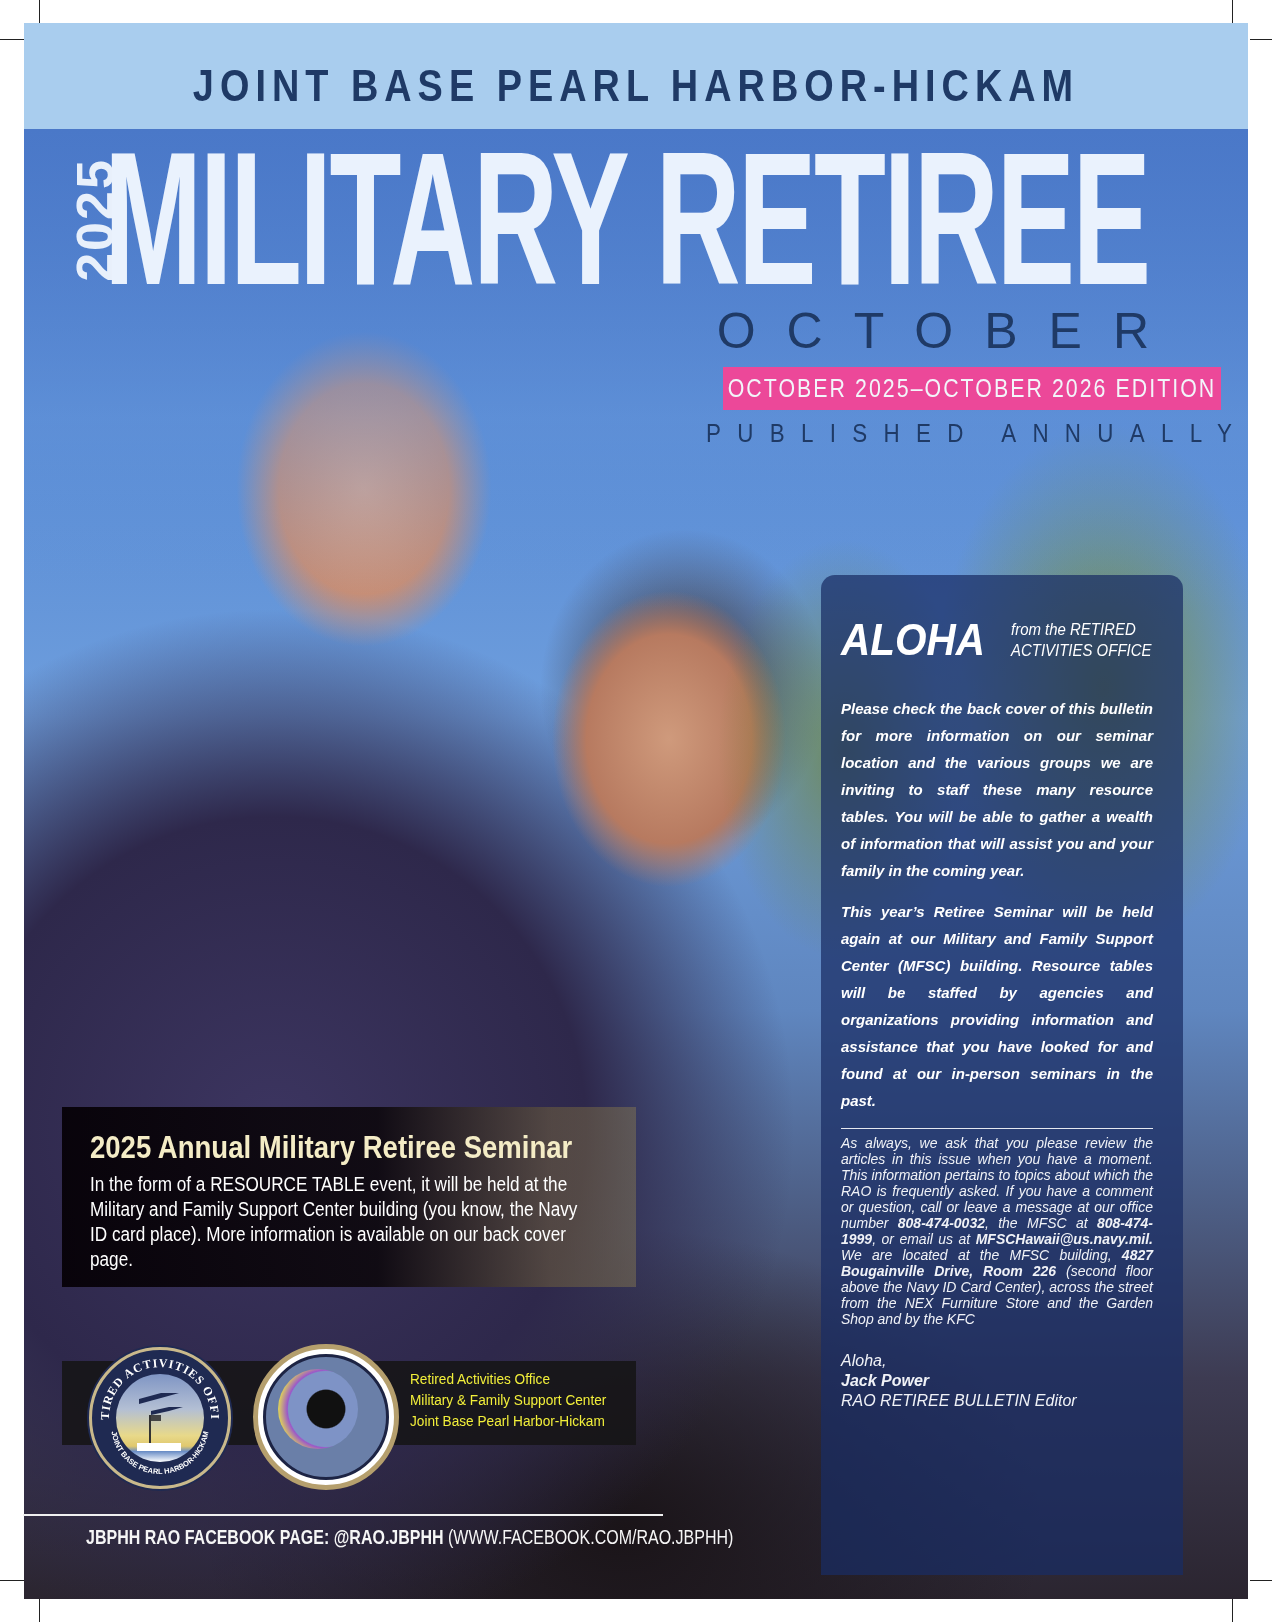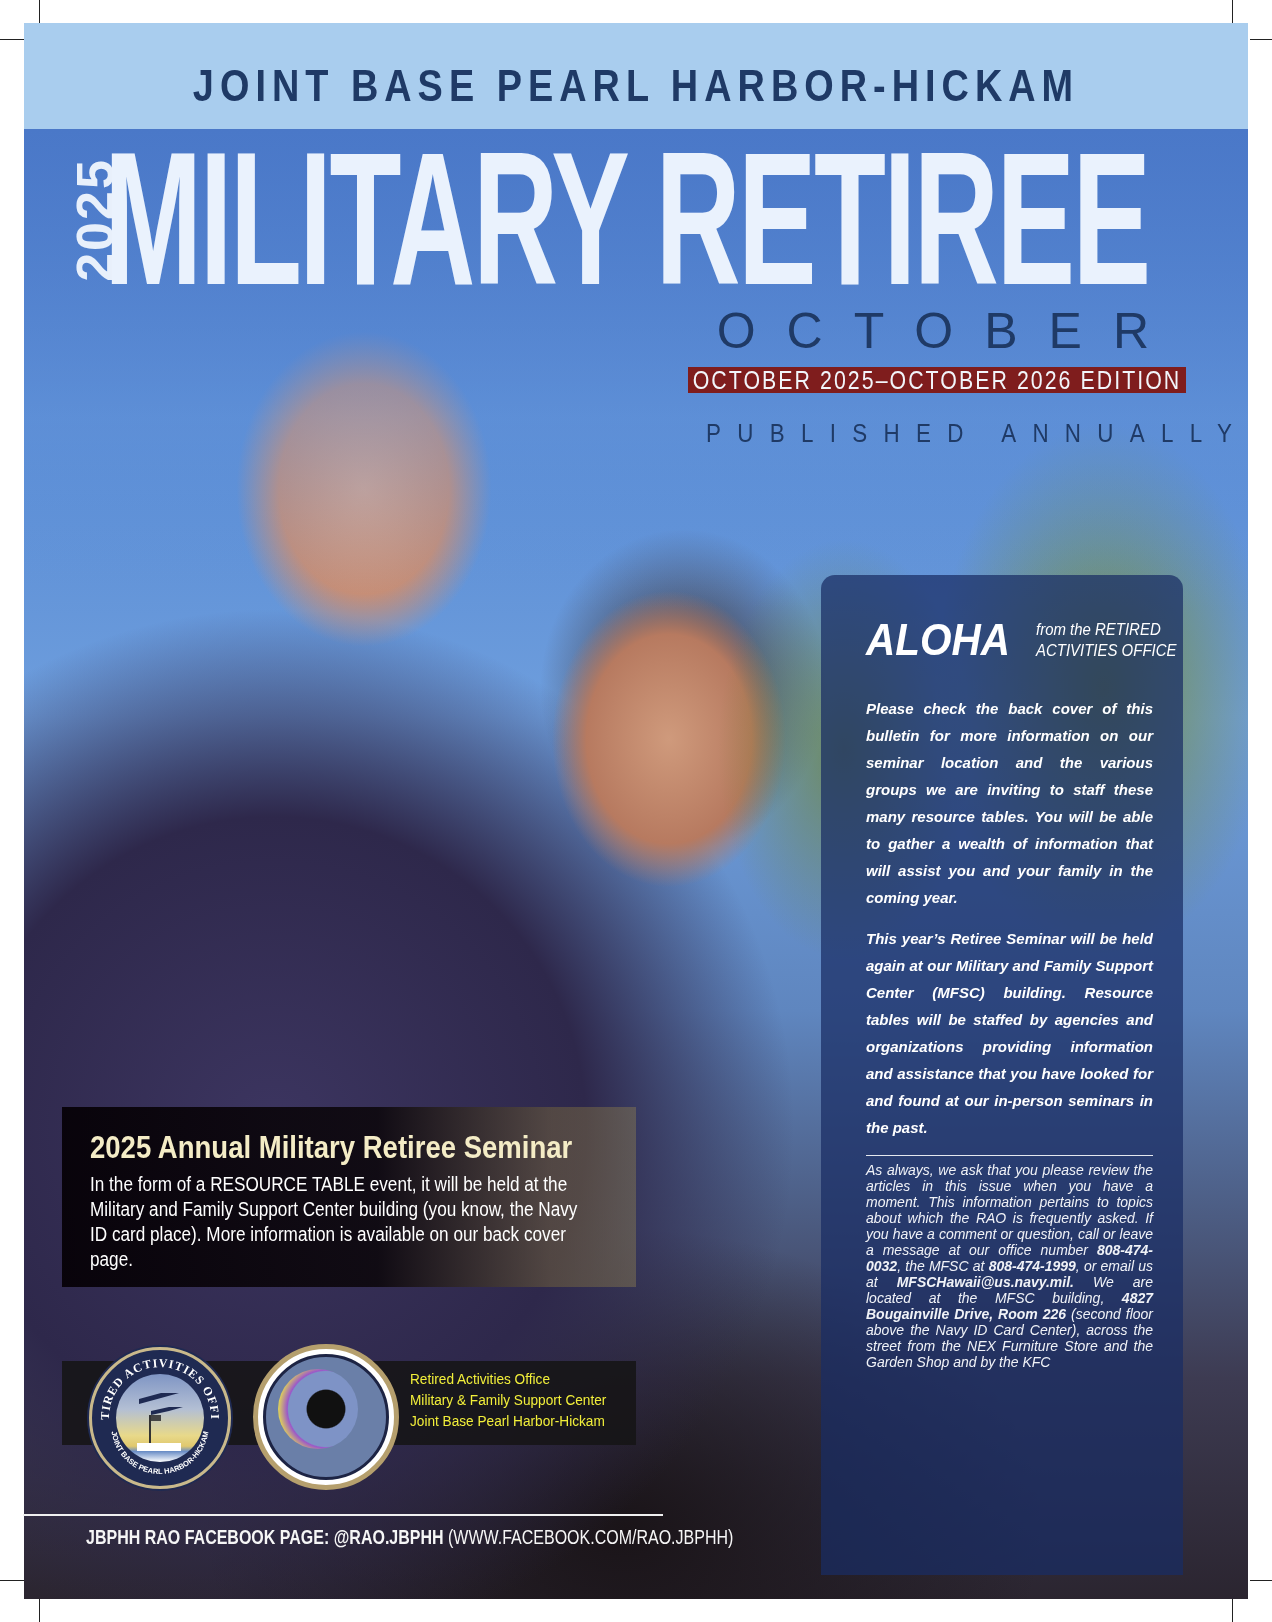--- a/index.html
+++ b/index.html
@@ -60,41 +60,41 @@
     font-weight: bold; font-size: 190px; line-height: 160px; color: #eaf2fd;
     letter-spacing: -4px; white-space: nowrap;
     transform: scaleX(0.62) scaleY(1.0); transform-origin: left top;
   }
   .bulletin-word {
     position: absolute; left: 690px; top: 305px; width: 490px; text-align: right;
     font-family: "Liberation Sans", sans-serif; font-weight: normal;
     font-size: 50px; letter-spacing: 31px; color: #1f3a66; line-height: 52px;
   }
   .edition-bar {
-    position: absolute; left: 688px; top: 367px; width: 498px; height: 26px;
-    background: #7f1d1d; display: flex; align-items: center; justify-content: center;
+    position: absolute; left: 723px; top: 367px; width: 498px; height: 43px;
+    background: #ec4899; display: flex; align-items: center; justify-content: center;
   }
   .edition-bar span {
     font-family: "Liberation Sans Narrow", "Liberation Sans", sans-serif;
     font-size: 26px; color: #f2f5fa; letter-spacing: 2.5px; white-space: nowrap;
     transform: scaleX(0.82);
   }
   .published {
     position: absolute; left: 706px; top: 418px; width: 480px;
     font-family: "Liberation Sans Narrow", "Liberation Sans", sans-serif;
     font-size: 26px; letter-spacing: 19px; color: #1f3a66; white-space: nowrap;
     transform: scaleX(0.86); transform-origin: left top;
   }
 
   
   .aloha-panel {
     position: absolute; left: 821px; top: 575px; width: 362px; height: 1000px;
     background: rgba(25, 45, 100, 0.72);
     border-radius: 14px 14px 0 0;
-    padding: 40px 30px 0 45px;
+    padding: 40px 30px 0 20px;
     color: #ffffff;
   }
   .aloha-head { display: flex; align-items: center; margin-bottom: 30px; margin-left: 0; }
   .aloha-word {
     font-family: "Liberation Sans", sans-serif; font-weight: bold; font-style: italic;
     font-size: 44px; letter-spacing: 0px; color: #ffffff; margin-right: 14px;
     transform: scaleX(0.92); transform-origin: left center;
   }
   .aloha-sub {
     font-family: "Liberation Sans Narrow", "Liberation Sans", sans-serif;
@@ -214,20 +214,25 @@
     <div class="aloha-word">ALOHA</div>
     <div class="aloha-sub">
       <div>from the RETIRED</div>
       <div>ACTIVITIES OFFICE</div>
     </div>
   </div>
   <p class="aloha-p">Please check the back cover of this bulletin for more information on our seminar location and the various groups we are inviting to staff these many resource tables. You will be able to gather a wealth of information that will assist you and your family in the coming year.</p>
   <p class="aloha-p">This year’s Retiree Seminar will be held again at our Military and Family Support Center (MFSC) building. Resource tables will be staffed by agencies and organizations providing information and assistance that you have looked for and found at our in-person seminars in the past.</p>
   <div class="aloha-rule"></div>
   <p class="aloha-small"><span>As always, we ask that you please review the articles in this issue when you have a moment. This information pertains to topics about which the RAO is frequently asked. If you have a comment or question, call or leave a message at our office number </span><b>808-474-0032</b><span>, the MFSC at </span><b>808-474-1999</b><span>, or email us at </span><b>MFSCHawaii@us.navy.mil.</b><span> We are located at the MFSC building, </span><b>4827 Bougainville Drive, Room 226</b><span> (second floor above the Navy ID Card Center), across the street from the NEX Furniture Store and the Garden Shop and by the KFC</span></p>
+  <div class="signoff">
+    <div>Aloha,</div>
+    <div class="name">Jack Power</div>
+    <div>RAO RETIREE BULLETIN Editor</div>
+  </div>
 </div>
 
 <div class="seminar-box">
   <div class="seminar-title">2025 Annual Military Retiree Seminar</div>
   <div class="seminar-body">In the form of a RESOURCE TABLE event, it will be held at the Military and Family Support Center building (you know, the Navy ID card place). More information is available on our back cover page.</div>
 </div>
 
 <div class="logo-strip"></div>
 <div class="seal seal-rao">
   <div class="inner"></div>

